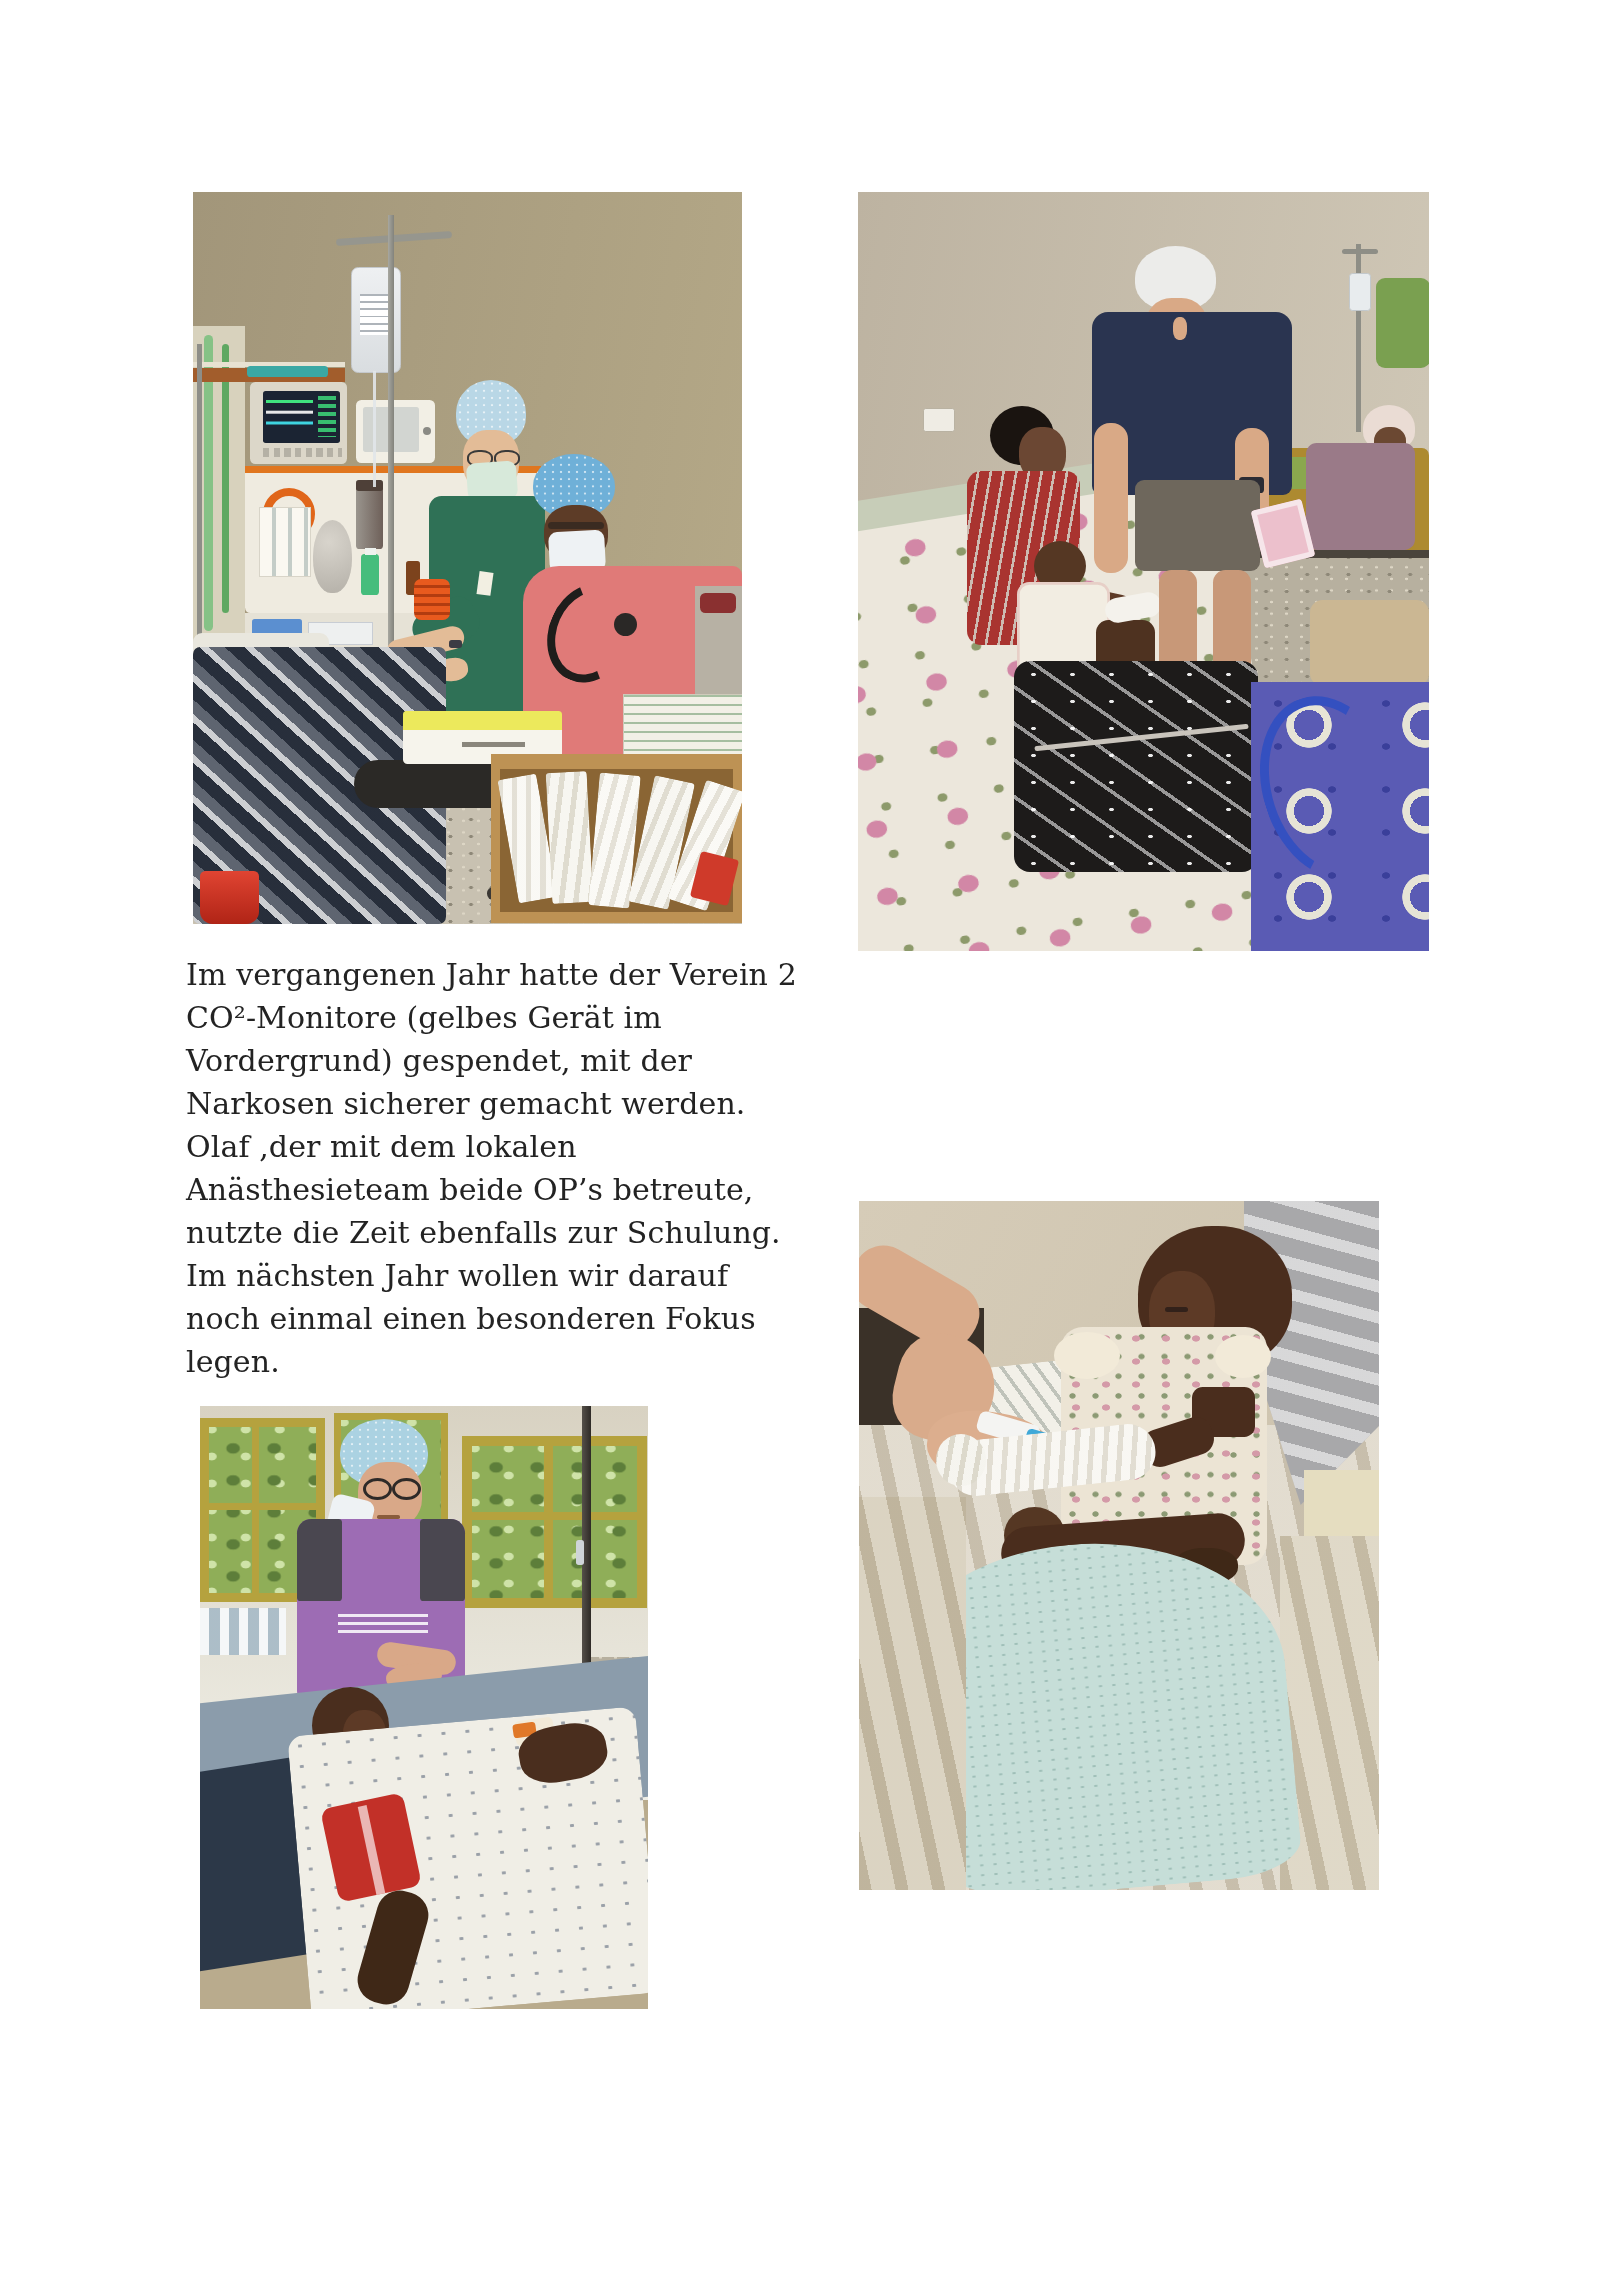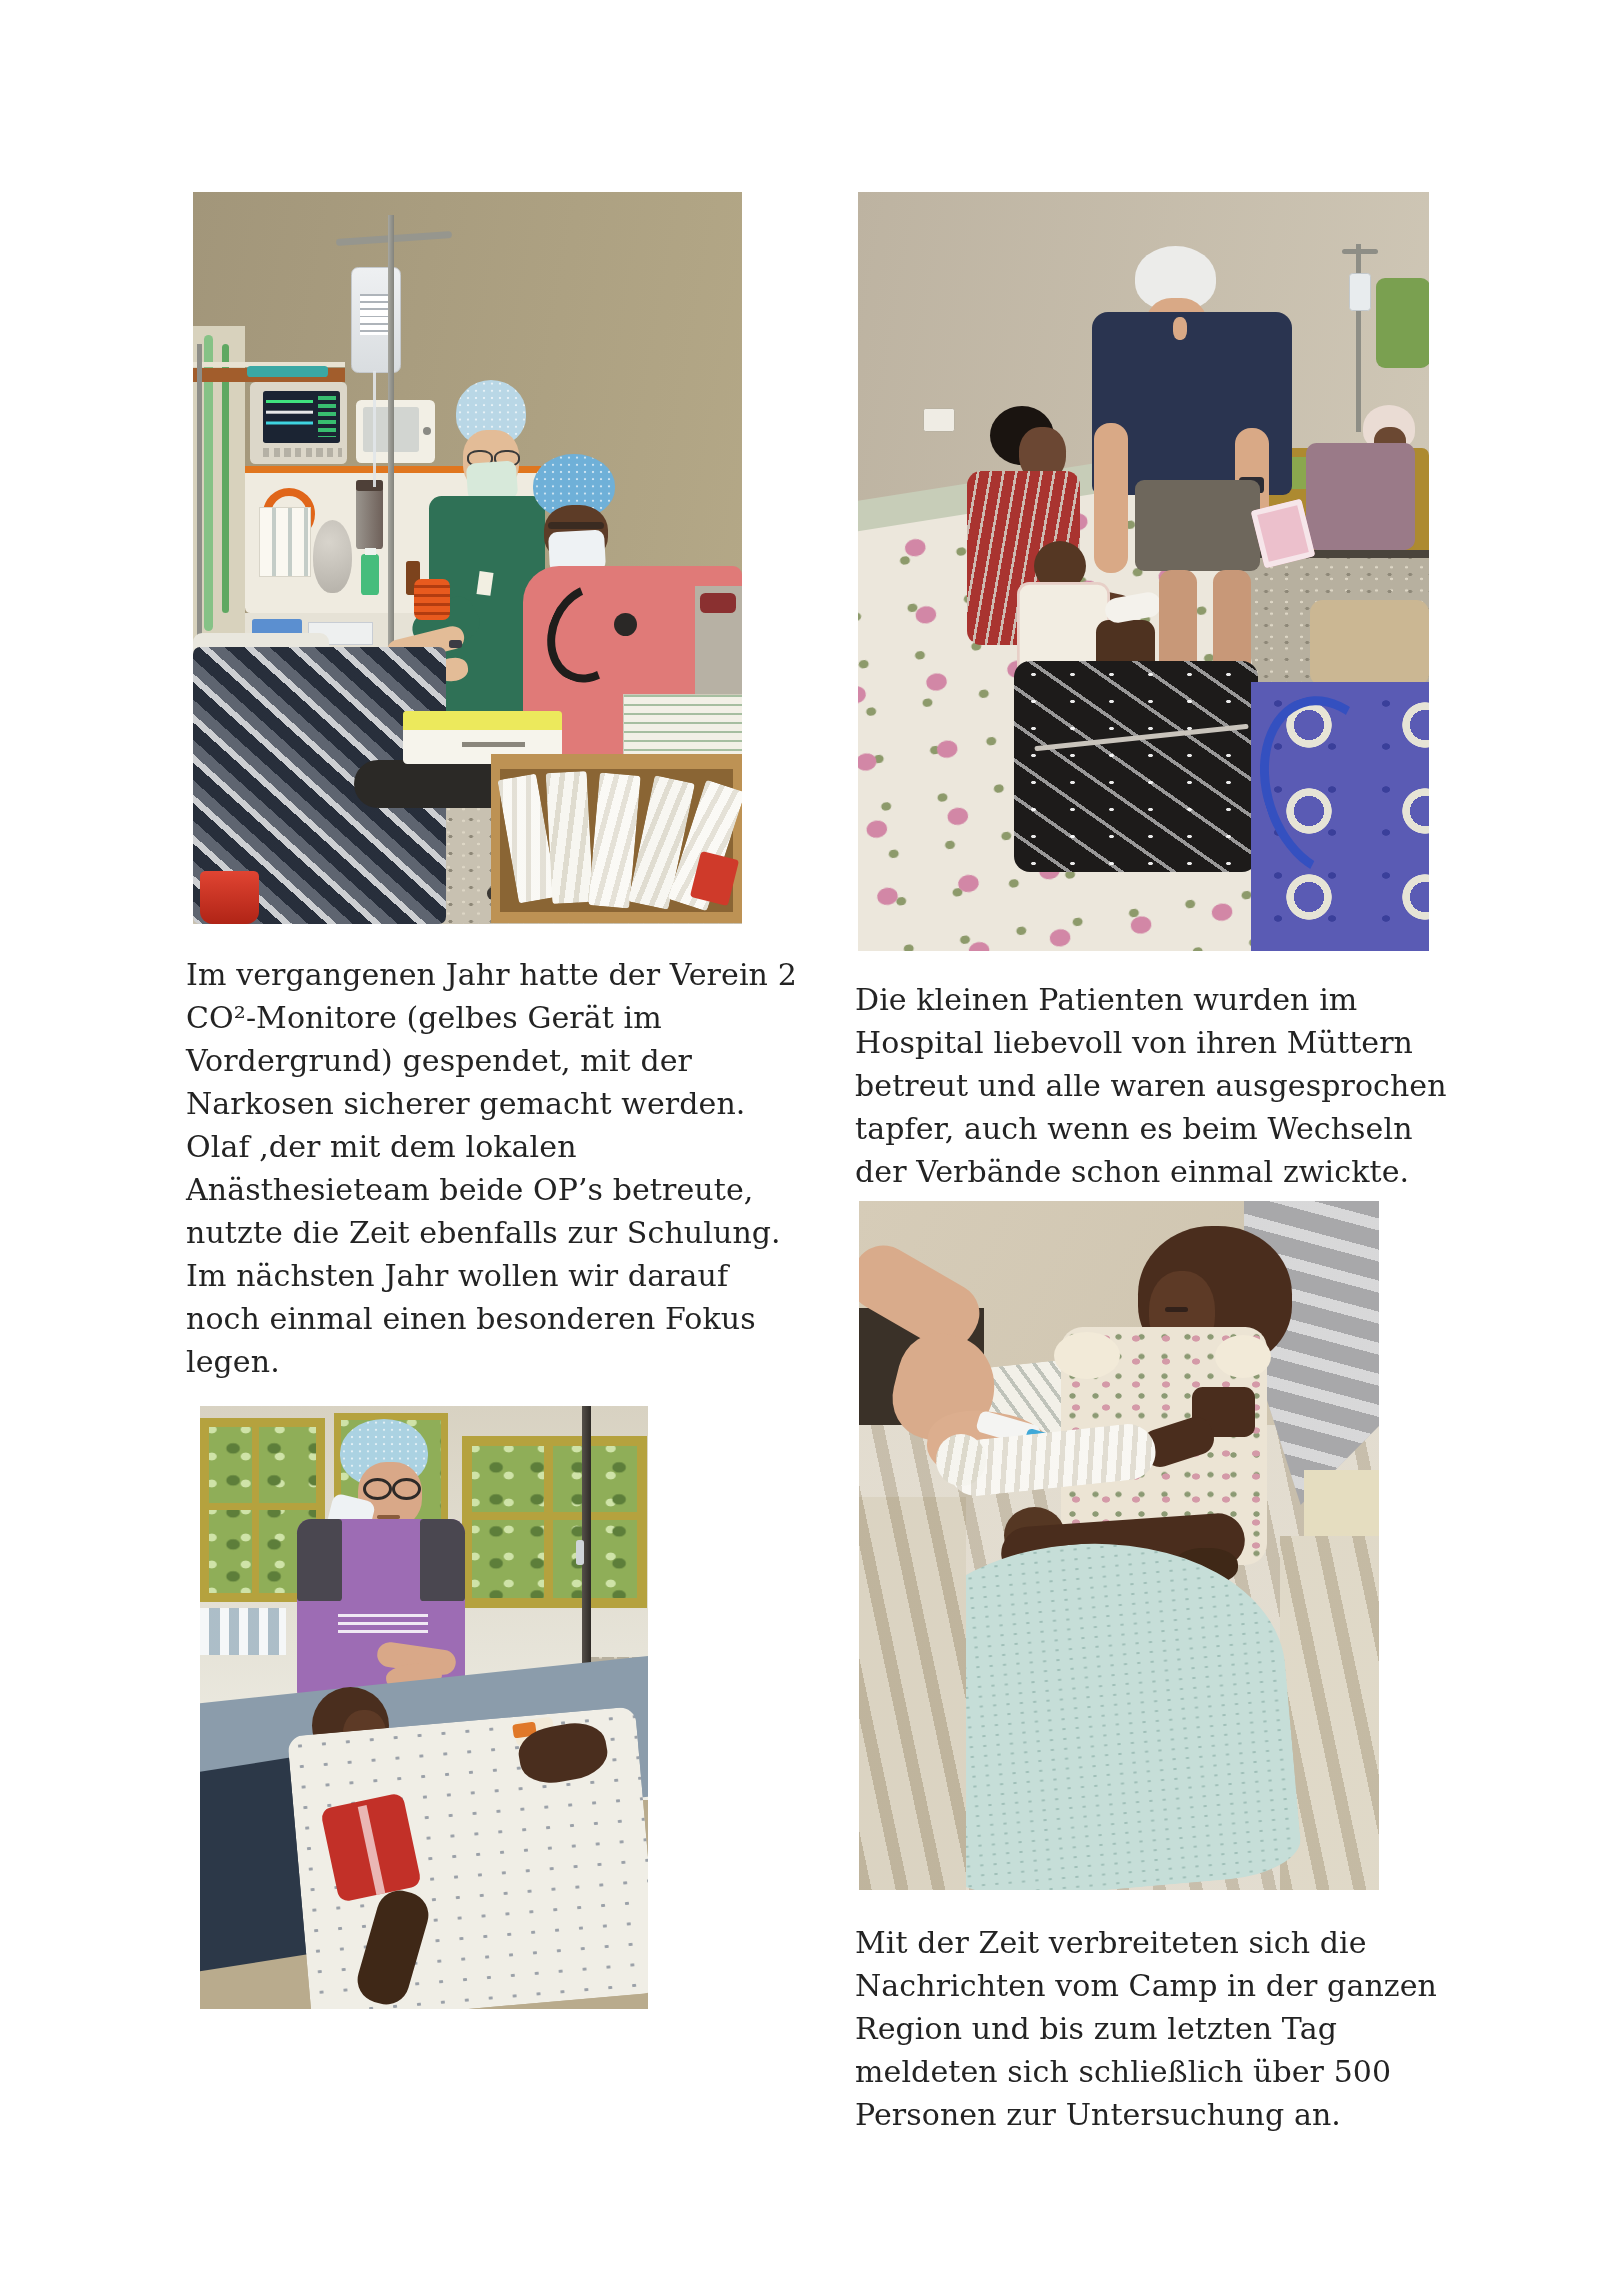--- a/index.html
+++ b/index.html
@@ -191,25 +191,20 @@
 CO²-Monitore (gelbes Gerät im
 Vordergrund) gespendet, mit der
 Narkosen sicherer gemacht werden.
 Olaf ,der mit dem lokalen
 Anästhesieteam beide OP’s betreute,
 nutzte die Zeit ebenfalls zur Schulung.
 Im nächsten Jahr wollen wir darauf
 noch einmal einen besonderen Fokus
 legen.</p>
 
-  <p class="par" style="left:855px;top:978px;width:645px;margin:0;">Die kleinen Patienten wurden im
-Hospital liebevoll von ihren Müttern
-betreut und alle waren ausgesprochen
-tapfer, auch wenn es beim Wechseln
-der Verbände schon einmal zwickte.</p>
 
   <div class="ph" style="left:859px;top:1201px;width:520px;height:689px;" aria-label="Kleinkind mit großem weißem Armverband sitzt auf dem Bett, helfende Hand mit Instrument">
     <div class="s" style="left:0;top:0;width:520px;height:251px;background:linear-gradient(115deg,#d6ccb8,#cdc3ae);"></div>
     <div class="s" style="left:0;top:107px;width:125px;height:179px;background:#3a3128;"></div>
     <div class="s folds" style="left:0;top:224px;width:520px;height:465px;background-color:#d9d1c0;"></div>
     <div class="s" style="left:77px;top:165px;width:140px;height:84px;background:#f2f0e8;background-image:repeating-linear-gradient(60deg,rgba(130,140,130,.45) 0 3.6px,transparent 3.6px 14.3px);border-radius:9px;transform:rotate(-6deg);"></div>
     <div class="s" style="left:385px;top:0;width:135px;height:304px;background:#a8a8aa;background-image:repeating-linear-gradient(15deg,rgba(255,255,255,.55) 0 11.6px,transparent 11.6px 30px);clip-path:polygon(0 0,100% 0,100% 74%,42% 100%,0 42%);"></div>
     <div class="s" style="left:445px;top:269px;width:75px;height:75px;background:#e5ddc0;"></div>
     <div class="s folds" style="left:421px;top:335px;width:99px;height:354px;background-color:#d5ccb6;"></div>
 
@@ -271,20 +266,15 @@
     <div class="s" style="left:143px;top:304px;width:43px;height:50px;background:#5d3a26;border-radius:46%;"></div>
     <div class="s dotblanket" style="left:99px;top:315px;width:349px;height:287px;transform:rotate(-5deg);border-radius:16px;"></div>
     <div class="s" style="left:129px;top:394px;width:84px;height:95px;background:#c23028;border-radius:10.7px;transform:rotate(-12deg);"></div>
     <div class="s" style="left:167px;top:399px;width:9px;height:90px;background:rgba(255,255,255,.65);transform:rotate(-12deg);"></div>
     <div class="s" style="left:167px;top:484px;width:52px;height:115px;background:#3f2817;border-radius:23px;transform:rotate(16deg);"></div>
     <div class="s" style="left:315px;top:313px;width:39px;height:25px;background:#f2ead8;border-radius:5.4px;transform:rotate(-8deg);"></div>
     <div class="s" style="left:313px;top:317px;width:23px;height:14.3px;background:#e07828;border-radius:3.6px;transform:rotate(-8deg);"></div>
     <div class="s" style="left:319px;top:319px;width:88px;height:56px;background:#4a2e1e;border-radius:42%;transform:rotate(-10deg);"></div>
   </div>
 
-  <p class="par" style="left:855px;top:1921px;width:645px;margin:0;">Mit der Zeit verbreiteten sich die
-Nachrichten vom Camp in der ganzen
-Region und bis zum letzten Tag
-meldeten sich schließlich über 500
-Personen zur Untersuchung an.</p>
 
 </div>
 
 
 </body></html>

